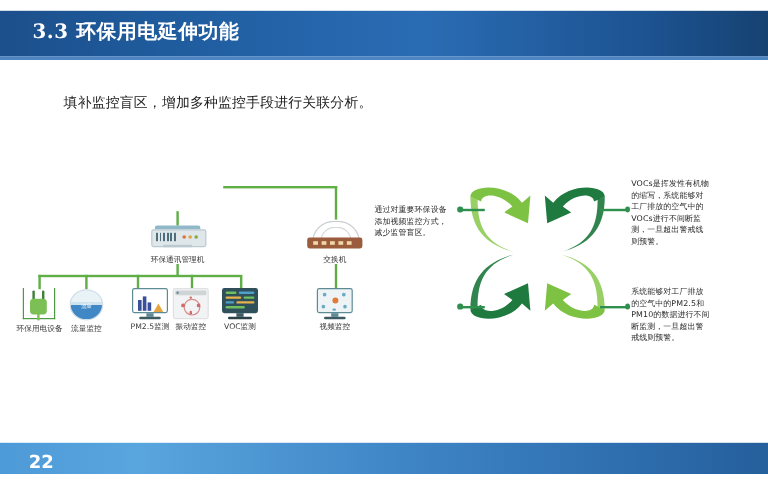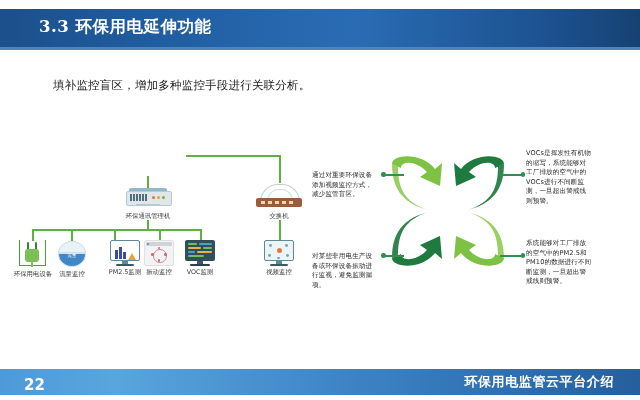--- a/index.html
+++ b/index.html
@@ -4,21 +4,21 @@
 <style>
   html,body{margin:0;padding:0;background:#fff;}
   body{width:640px;height:400px;overflow:hidden;
        font-family:"DejaVu Sans","Liberation Sans",sans-serif;}
   .slide{position:relative;width:640px;height:400px;background:#ffffff;overflow:hidden;}
 
   
   .header-bar{position:absolute;left:0;top:9px;width:640px;height:38px;
       background:linear-gradient(90deg,#1c4f8b 0%,#1f5c9e 22%,#2a6cb4 55%,#1c5290 85%,#164272 100%);}
   .header-title{position:absolute;left:27px;top:16px;color:#ffffff;
-      font-size:16.5px;font-weight:bold;letter-spacing:.5px;white-space:nowrap;margin-left:12px;}
+      font-size:16.5px;font-weight:bold;letter-spacing:.5px;white-space:nowrap;}
   .header-num{font-family:"DejaVu Serif","Liberation Serif",serif;font-weight:bold;}
   .header-rule{position:absolute;left:0;top:47px;width:640px;height:2.5px;background:#2e6fb7;opacity:.85;}
 
   
   .intro{position:absolute;left:53px;top:78px;font-size:11.5px;color:#1a1a1a;
       letter-spacing:.2px;white-space:nowrap;}
 
   
   .ldiag{position:absolute;left:8px;top:126px;width:300px;height:155px;}
   .cloud{position:absolute;left:96px;top:14px;width:82px;height:38px;}
@@ -304,21 +304,19 @@
     </div>
     <div class="leader" style="left:72px;top:137px;width:22px;">
       <span class="cap" style="left:-1px;"></span>
     </div>
     <div class="leader" style="left:190px;top:137px;width:24px;">
       <span class="cap" style="right:-1px;"></span>
     </div>
 
     <div class="rtxt" style="left:2px;top:32px;width:66px;">通过对重要环保设备添加视频监控方式，减少监管盲区。</div>
     <div class="rtxt r" style="left:216px;top:10px;width:66px;">VOCs是挥发性有机物的缩写，系统能够对工厂排放的空气中的VOCs进行不间断监测，一旦超出警戒线则预警。</div>
-    <div class="rtxt" style="left:2px;top:113px;width:66px;">对某些非用电生产设备或环保设备振动进行监视，避免监测漏项。</div>
     <div class="rtxt r" style="left:216px;top:100px;width:66px;">系统能够对工厂排放的空气中的PM2.5和PM10的数据进行不间断监测，一旦超出警戒线则预警。</div>
   </div>
 
   <div class="footer"></div>
   <div class="pagenum">22</div>
-  <div class="foot-title">环保用电监管云平台介绍</div>
 
 </div>
 
 </body></html>

